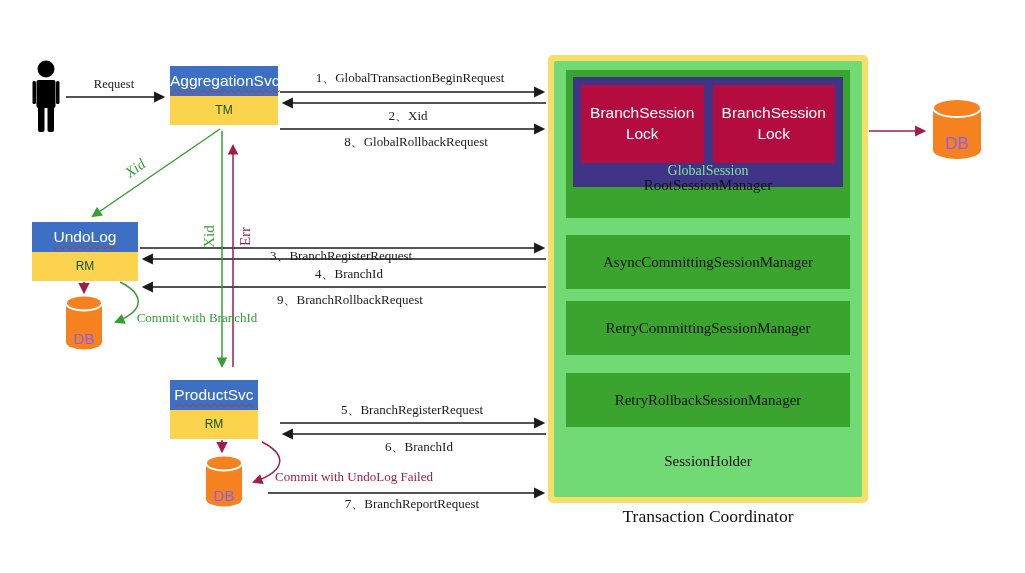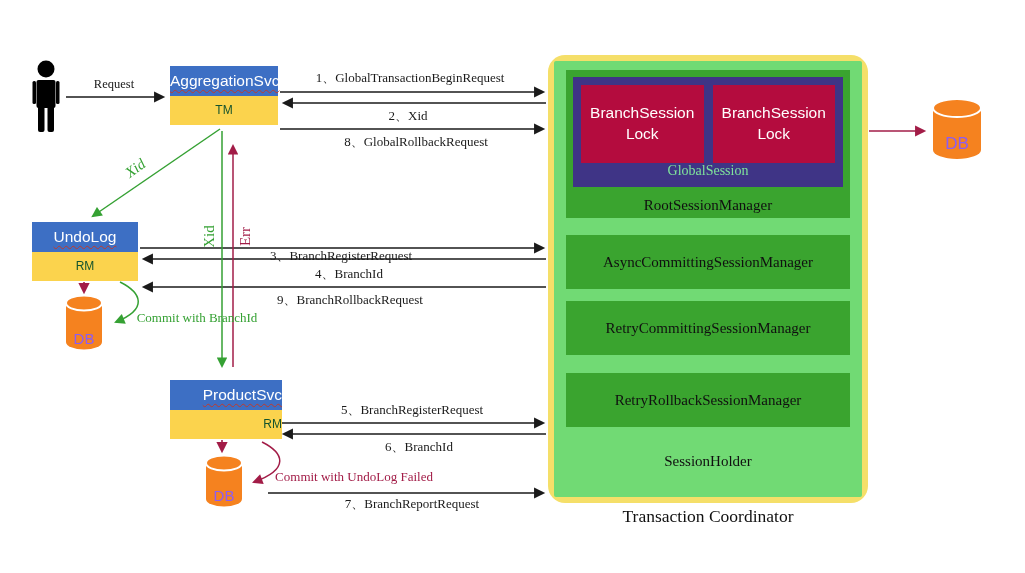--- a/index.html
+++ b/index.html
@@ -16,32 +16,32 @@
   
   .msg{position:absolute;transform:translate(-50%,-50%);font-size:13px;color:#1a1a1a;white-space:nowrap;}
   .note-green{position:absolute;transform:translate(-50%,-50%);font-size:13px;color:#35a133;white-space:nowrap;}
   .note-crimson{position:absolute;transform:translate(-50%,-50%);font-size:13px;color:#a21c47;white-space:nowrap;}
   .rot{position:absolute;transform-origin:center;font-size:15px;white-space:nowrap;}
   .rot-green{color:#35a133;}
   .rot-crimson{color:#a21c47;}
 
   
   #coordinator{position:absolute;left:548px;top:55px;width:320px;height:448px;background:#f5df69;
-               border-radius:17px;box-sizing:border-box;padding:6px;}
+               border-radius:5px;box-sizing:border-box;padding:6px;}
   .tc-inner{position:relative;width:100%;height:100%;background:#71da74;border-radius:2px;}
   .tc-box{position:absolute;left:12px;right:12px;background:#3aa42f;}
   .tc-label{position:absolute;left:0;right:0;text-align:center;color:#101010;font-size:15px;}
   #root-box{top:9px;height:148px;}
   #global-box{position:absolute;left:7px;right:7px;top:7px;height:110px;background:#3f3486;
               display:flex;flex-direction:column;padding:8px;box-sizing:border-box;}
   .locks{display:flex;gap:9px;height:78px;}
   .lock{flex:1;background:#b40c3e;color:#ffffff;display:flex;align-items:center;justify-content:center;
         text-align:center;font-family:"Liberation Sans","DejaVu Sans",sans-serif;font-size:15.5px;line-height:1.35;}
   .global-label{flex:1;display:flex;align-items:center;justify-content:center;color:#7fe39b;font-size:14px;}
-  #root-label{bottom:4px;}
+  #root-label{bottom:24px;}
   #mgr-async{top:174px;height:54px;}
   #mgr-retryc{top:240px;height:54px;}
   #mgr-retryr{top:312px;height:54px;}
   .mgr-text{display:flex;align-items:center;justify-content:center;height:100%;color:#101010;font-size:15px;}
   #session-holder{top:392px;}
   #tc-title{position:absolute;left:548px;top:506px;width:320px;text-align:center;
             font-size:17.5px;color:#111111;}
 
   
   .db-label{position:absolute;transform:translate(-50%,-50%);color:#8b5cf6;
@@ -112,21 +112,21 @@
   <div class="svc" style="left:170px;top:66px;width:108px;">
     <div class="svc-name"><span>AggregationSvc</span></div>
     <div class="svc-role">TM</div>
   </div>
 
   <div class="svc" style="left:32px;top:222px;width:106px;">
     <div class="svc-name"><span>UndoLog</span></div>
     <div class="svc-role">RM</div>
   </div>
 
-  <div class="svc" style="left:170px;top:380px;width:112px;text-align:right;">
+  <div class="svc" style="left:170px;top:380px;width:88px;">
     <div class="svc-name"><span>ProductSvc</span></div>
     <div class="svc-role">RM</div>
   </div>
 
   <div class="db-label" style="left:84px;top:330px;font-size:15px;">DB</div>
   <div class="db-label" style="left:224px;top:487px;font-size:15px;">DB</div>
   <div class="db-label" style="left:957px;top:136px;font-size:17px;">DB</div>
 
   <div class="msg" style="left:114px;top:84px;font-size:12.5px;">Request</div>
   <div class="msg" style="left:410px;top:78px;">1、GlobalTransactionBeginRequest</div>

